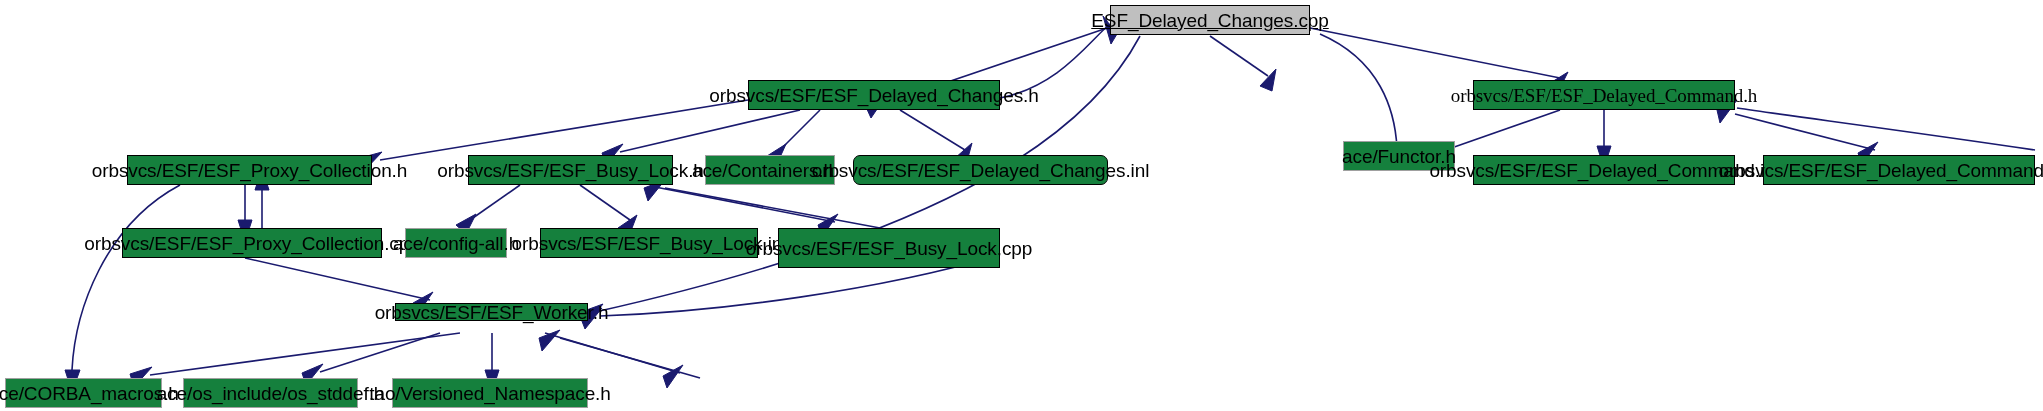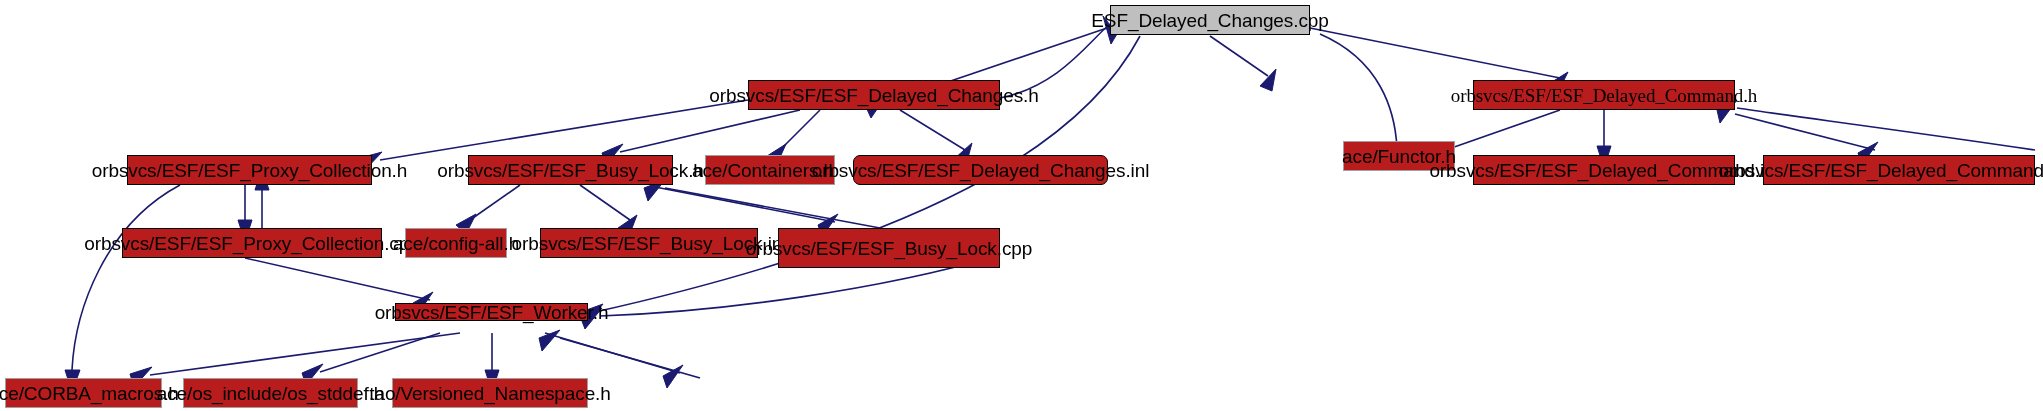--- a/index.html
+++ b/index.html
@@ -31,21 +31,21 @@
     fill: #1a1a6e;
     stroke: #1a1a6e;
     stroke-width: 1;
   }
   .node {
     position: absolute;
     box-sizing: border-box;
     display: flex;
     align-items: center;
     justify-content: center;
-    background: #b91c1c;
+    background: #15803d;
     border: 1.6px solid #000000;
     color: #000000;
     font-size: 19px;
     line-height: 1;
     white-space: nowrap;
     letter-spacing: -0.1px;
   }
   .node.terminal {
     border-color: #a0a0a0;
   }
@@ -112,21 +112,21 @@
       <path class="edge-head" d="M152,367 l-22,7 l4,13 Z" fill="#1a1a6e" stroke="#1a1a6e"></path>
       <path class="edge-path" d="M440,333 L320,372" stroke="#1a1a6e"></path>
       <path class="edge-head" d="M323,364 l-21,9 l4,12 Z" fill="#1a1a6e" stroke="#1a1a6e"></path>
       <path class="edge-path" d="M492,333 L492,370" stroke="#1a1a6e"></path>
       <path class="edge-head" d="M485,370 l7,22 l7,-22 Z" fill="#1a1a6e" stroke="#1a1a6e"></path>
       <path class="edge-path" d="M545,333 L680,373" stroke="#1a1a6e"></path>
       <path class="edge-head" d="M683,365 l-20,11 l4,12 Z" fill="#1a1a6e" stroke="#1a1a6e"></path>
       <path class="edge-path" d="M700,378 L560,338" stroke="#1a1a6e"></path>
       <path class="edge-head" d="M560,330 l-21,8 l3,13 Z" fill="#1a1a6e" stroke="#1a1a6e"></path>
     </svg>
-<div class="node root" style="left: 1110px; top: 5px; width: 200px; height: 30px;">
+<div class="node root" style="left: 1110px; top: 5px; width: 200px; height: 30px; text-decoration: underline;">
       <span class="node-label">ESF_Delayed_Changes.cpp</span>
     </div>
     <div class="node" style="left: 748px; top: 80px; width: 252px; height: 30px;">
       <span class="node-label">orbsvcs/ESF/ESF_Delayed_Changes.h</span>
     </div>
     <div class="node" style="left: 1473px; top: 80px; width: 262px; height: 30px; font-family: Liberation Serif, serif;">
       <span class="node-label">orbsvcs/ESF/ESF_Delayed_Command.h</span>
     </div>
     <div class="node" style="left: 127px; top: 155px; width: 245px; height: 30px;">
       <span class="node-label">orbsvcs/ESF/ESF_Proxy_Collection.h</span>

